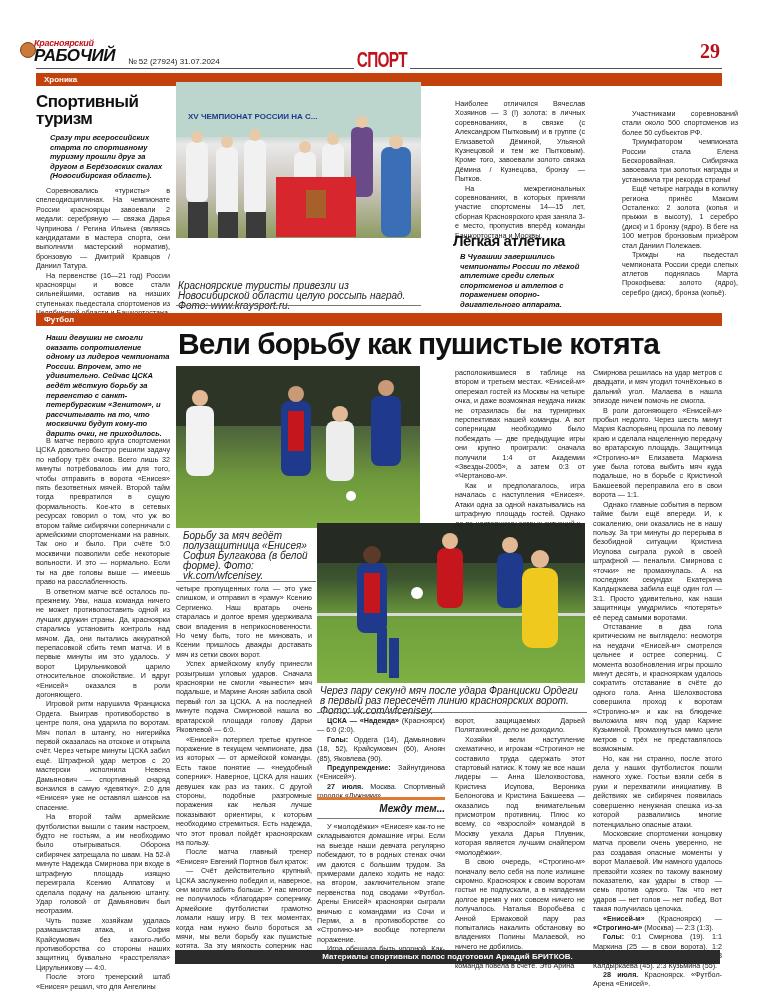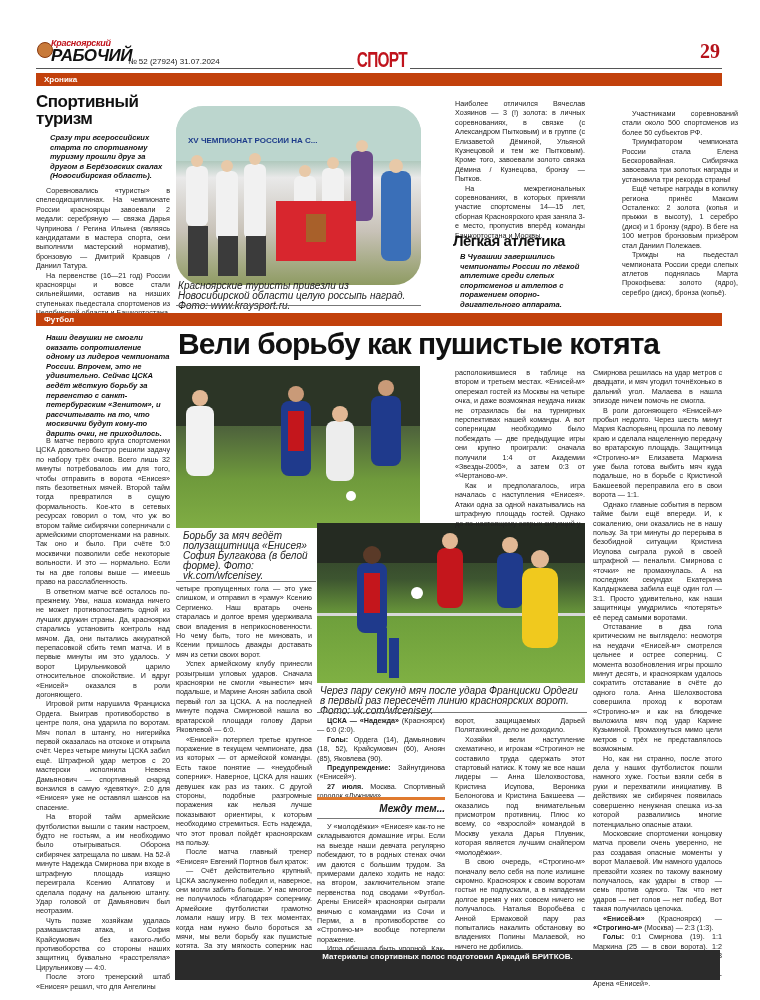--- a/index.html
+++ b/index.html
@@ -1,29 +1,29 @@
 <!DOCTYPE html>
 <html><head>
 <meta charset="utf-8">
 <style>
   html,body{margin:0;padding:0;background:#fff;}
   body{width:760px;height:1000px;position:relative;overflow:hidden;font-family:"Liberation Sans",sans-serif;color:#1a1a1a;}
   .abs{position:absolute;}
-  .mast{left:37px;top:36px;width:90px;height:30px;}
+  .mast{left:20px;top:36px;width:90px;height:30px;}
   .logo-top{font-family:"Liberation Sans",sans-serif;font-weight:bold;font-style:italic;font-size:9px;color:#c0141d;letter-spacing:-0.3px;position:absolute;left:14px;top:2px;}
   .logo-main{font-family:"Liberation Sans",sans-serif;font-weight:900;font-style:italic;font-size:17px;color:#111;position:absolute;left:14px;top:10px;letter-spacing:-0.5px;}
   .logo-badge{position:absolute;left:0;top:6px;width:14px;height:14px;border-radius:50%;background:#c87a3a;border:1px solid #8a3a10;}
   .issue{left:128px;top:57px;font-size:8px;color:#222;}
   .rule-top{left:36px;top:68px;width:686px;height:1px;background:#555;}
   .section-name{left:354px;top:47px;font-family:"Liberation Sans",sans-serif;font-weight:bold;font-size:22px;color:#c0141d;letter-spacing:-1px;transform:scaleX(0.7);transform-origin:left top;background:#fff;padding:0 4px;}
   .page-num{left:700px;top:40px;font-family:"Liberation Serif",serif;font-weight:bold;font-size:20px;color:#b5121b;}
   .bar{height:13px;background:#c2410c;color:#fff;font-size:8px;font-weight:bold;line-height:13px;padding-left:8px;box-sizing:border-box;}
   .bar1{left:36px;top:73px;width:686px;}
   .bar2{left:36px;top:313px;width:686px;}
-  .footer-bar{left:175px;top:950px;width:545px;height:30px;background:#2b2b2b;color:#fff;font-size:8px;font-weight:bold;line-height:14px;text-align:center;}
+  .footer-bar{left:175px;top:950px;width:545px;height:14px;background:#2b2b2b;color:#fff;font-size:8px;font-weight:bold;line-height:14px;text-align:center;}
   .h1{font-family:"Liberation Sans",sans-serif;font-weight:900;color:#111;letter-spacing:-0.5px;line-height:1;}
   .lead{font-style:italic;font-weight:bold;font-size:7.6px;line-height:9.6px;color:#111;}
   .txt{font-size:7.2px;line-height:9.4px;text-align:justify;color:#222;}
   .txt p{margin:0;text-indent:10px;}
   .txt p.ni{text-indent:0;}
   .cap{font-style:italic;font-size:10px;line-height:10px;color:#222;}
   .photo{overflow:hidden;}
   .sep{height:1px;background:#777;}
   .orange{height:3px;background:#e07a2e;}
   b.r{font-weight:bold;}
@@ -43,21 +43,21 @@
 
 <div class="abs bar bar1">Хроника</div>
 
 <div class="abs h1" style="left:36px;top:93px;width:135px;font-size:17px;">Спортивный туризм</div>
 <div class="abs lead" style="left:50px;top:133px;width:120px;">Сразу три всероссийских старта по спортивному туризму прошли друг за другом в Берёзовских скалах (Новосибирская область).</div>
 <div class="abs txt" style="left:36px;top:186px;width:134px;">
   <p>Соревновались «туристы» в спелеодисциплинах. На чемпионате России красноярцы завоевали 2 медали: серебряную — связка Дарья Чупринова / Регина Ильина (являясь кандидатами в мастера спорта, они выполнили мастерский норматив), бронзовую — Дмитрий Кравцов / Даниил Татура.</p>
   <p>На первенстве (16—21 год) России красноярцы и вовсе стали сильнейшими, оставив на низших ступеньках пьедестала спортсменов из Челябинской области и Башкортостана.</p>
 </div>
 
-<div class="abs photo" style="left:176px;top:106px;width:245px;height:179px;background:linear-gradient(180deg,#cfe0d8 0%,#9fbfb0 28%,#e9e9e9 40%,#c8c2b8 70%,#8e9b62 100%);border-radius:27px;">
+<div class="abs photo" style="left:176px;top:82px;width:245px;height:156px;background:linear-gradient(180deg,#cfe0d8 0%,#9fbfb0 28%,#e9e9e9 40%,#c8c2b8 70%,#8e9b62 100%);">
   <svg width="245" height="180" viewBox="0 0 245 180">
     <rect x="0" y="0" width="245" height="55" fill="#bcd6ce"></rect>
     <g fill="#f1f1f1">
       <rect x="10" y="60" width="22" height="60" rx="6"></rect>
         <rect x="40" y="65" width="22" height="70" rx="6"></rect>
       <rect x="68" y="58" width="22" height="75" rx="6"></rect>
         <rect x="118" y="70" width="22" height="60" rx="6"></rect>
       <rect x="146" y="62" width="22" height="64" rx="6"></rect>
     </g>
     <g fill="#6b4a8a">
@@ -187,19 +187,19 @@
   <p>В свою очередь, «Строгино-м» поначалу вело себя на поле излишне скромно. Красноярок к своим воротам гостьи не подпускали, а в нападении долгое время у них совсем ничего не получалось. Наталья Воробьёва с Анной Ермаковой пару раз попытались накалить обстановку во владениях Полины Малаевой, но ничего не добились.</p>
   <p>И вдруг на 19-й минуте приезжая команда повела в счёте. Это Арина</p>
 </div>
 
 <div class="abs txt" style="left:593px;top:368px;width:129px;">
   <p class="ni">Смирнова решилась на удар метров с двадцати, и мяч угодил точнёхонько в дальний угол. Малаева в нашла эпизоде ничем помочь не смогла.</p>
   <p>В роли догоняющего «Енисей-м» пробыл недолго. Через шесть минут Мария Каспорьянц прошла по левому краю и сделала нацеленную передачу во вратарскую площадь. Защитница «Строгино-м» Елизавета Маркина уже была готова выбить мяч куда подальше, но в борьбе с Кристиной Бакшеевой переправила его в свои ворота — 1:1.</p>
   <p>Однако главные события в первом тайме были ещё впереди. И, к сожалению, они оказались не в нашу пользу. За три минуты до перерыва в безобидной ситуации Кристина Исупова сыграла рукой в своей штрафной — пенальти. Смирнова с «точки» не промахнулась. А на последних секундах Екатерина Калдыркаева забила ещё один гол — 3:1. Просто удивительно, как наши защитницы умудрились «потерять» её перед самыми воротами.</p>
   <p>Отставание в два гола критическим не выглядело: несмотря на неудачи «Енисей-м» смотрелся цельнее и острее соперниц. С момента возобновления игры прошло минут десять, и краснояркам удалось сократить отставание в счёте до одного гола. Анна Шелохвостова совершила проход к воротам «Строгино-м» и как на блюдечке выложила мяч под удар Карине Кузьминой. Промахнуться мимо цели метров с трёх не представлялось возможным.</p>
   <p>Но, как ни странно, после этого дела у наших футболисток пошли намного хуже. Гостьи взяли себя в руки и перехватили инициативу. В действиях же сибирячек появилась совершенно ненужная спешка из-за которой развалились многие потенциально опасные атаки.</p>
-  <p>Московские спортсменки концовку матча провели очень уверенно, не раз создавая опасные моменты у ворот Малаевой. Им намного удалось превзойти хозяек по такому важному получалось, как удары в створ — семь против одного. Так что нет ударов — нет голов — нет побед. Вот такая получилась цепочка.</p>
+  <p>Московские спортсменки концовку матча провели очень уверенно, не раз создавая опасные моменты у ворот Малаевой. Им намного удалось превзойти хозяек по такому важному показателю, как удары в створ — семь против одного. Так что нет ударов — нет голов — нет побед. Вот такая получилась цепочка.</p>
   <p><b class="r">«Енисей-м»</b> <span>(Красноярск) —</span> <b class="r">«Строгино-м»</b> <span>(Москва) — 2:3 (1:3).</span></p>
   <p><b class="r">Голы:</b> <span>0:1 Смирнова (19). 1:1 Маркина (25 — в свои ворота). 1:2 Смирнова (42 — с пенальти). 1:3 Калдыркаева (45). 2:3 Кузьмина (55).</span></p>
   <p><b class="r">28 июля.</b> <span>Красноярск. «Футбол-Арена «Енисей».</span></p>
 </div>
 
 <div class="abs footer-bar">Материалы спортивных полос подготовил Аркадий БРИТКОВ.</div>
 
 </body></html>

